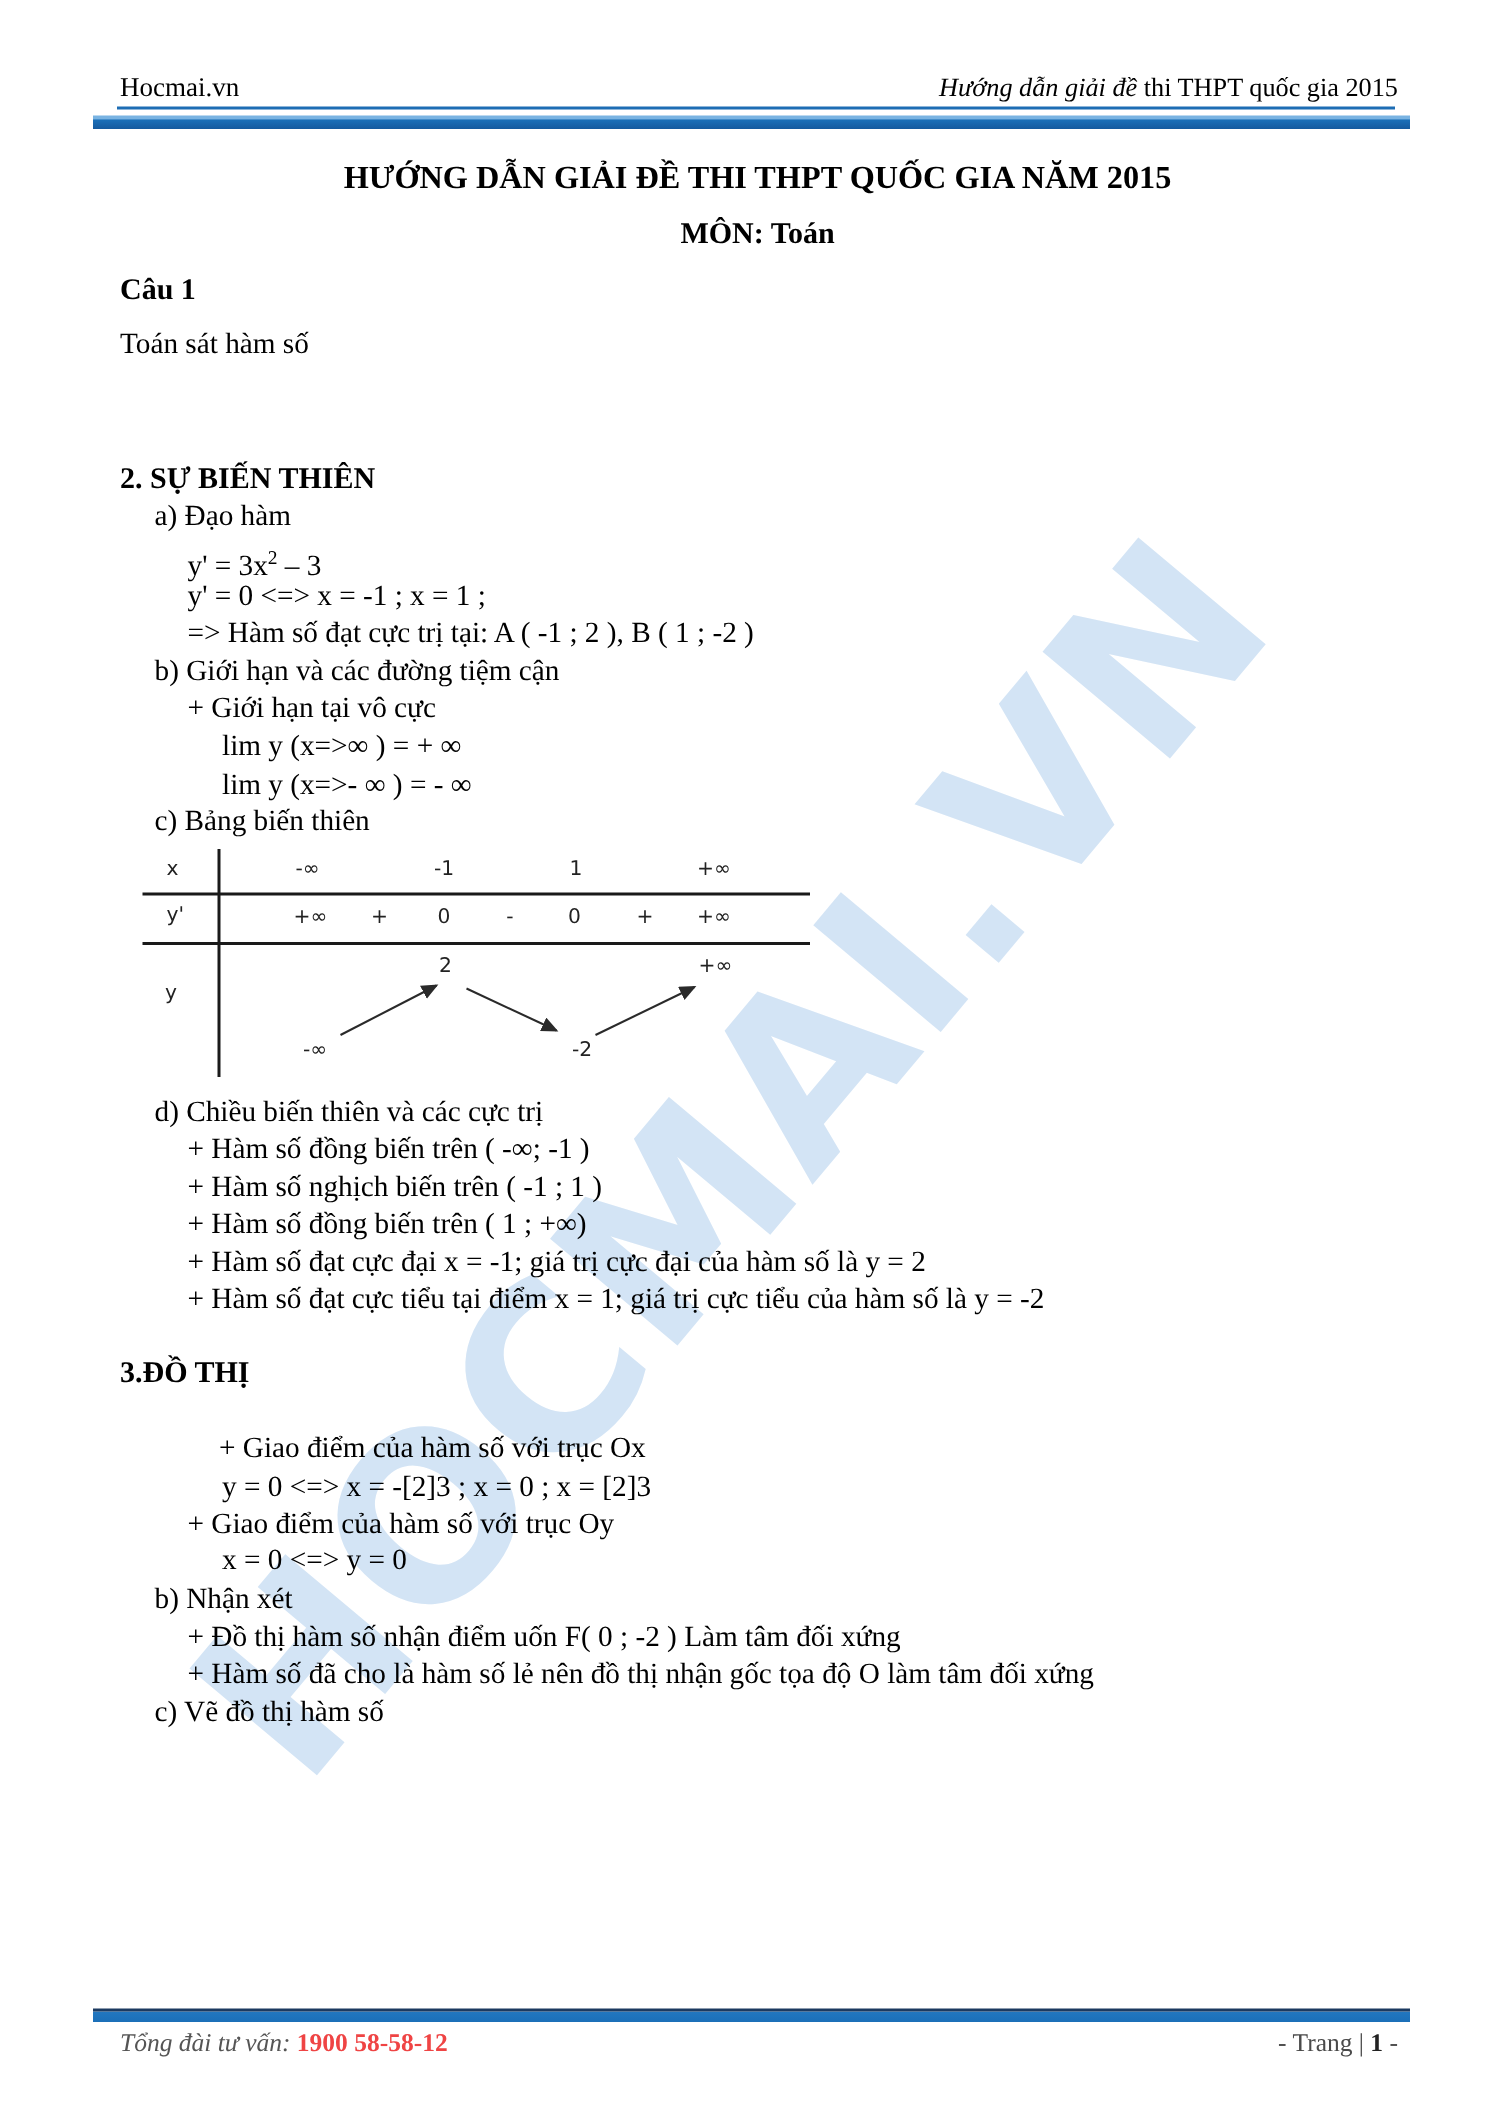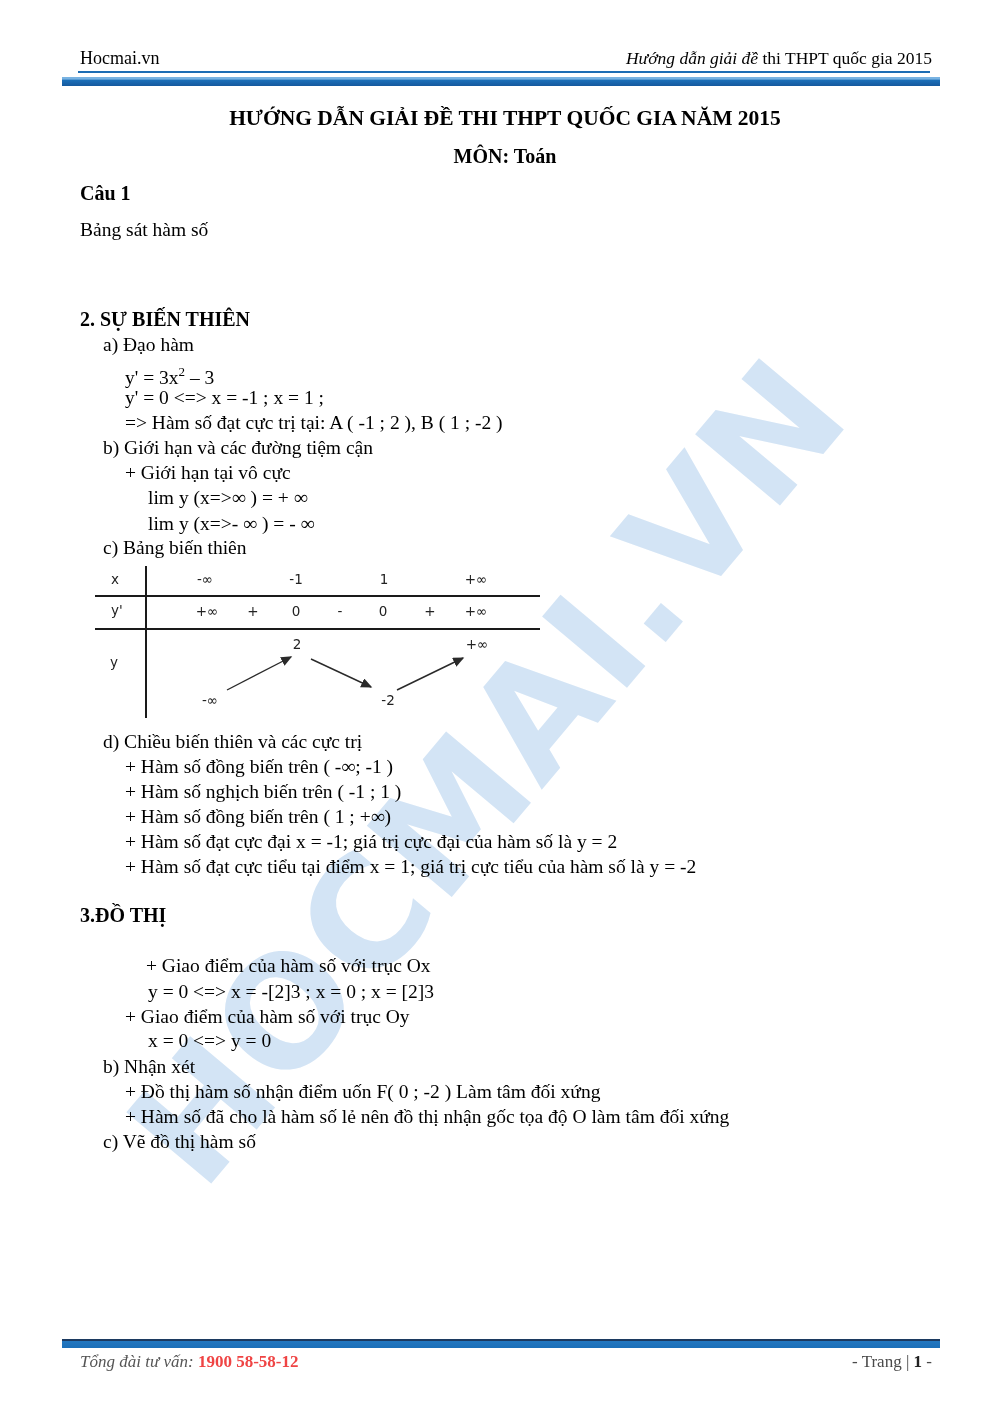--- a/index.html
+++ b/index.html
@@ -59,21 +59,21 @@
 
     <div class="hdr-site">Hocmai.vn</div>
     <div class="hdr-doc"><span class="it">Hướng dẫn giải đề</span><span> thi THPT quốc gia 2015</span></div>
     <div class="hdr-thin"></div>
     <div class="hdr-bar"></div>
 
     <div class="ln h1 center" style="top:106px;">HƯỚNG DẪN GIẢI ĐỀ THI THPT QUỐC GIA NĂM 2015</div>
     <div class="ln h2 center" style="top:144px;">MÔN: Toán</div>
 
     <div class="ln h2" style="left:80px; top:181px;">Câu 1</div>
-    <div class="ln" style="left:80px; top:217px;">Bảng sát hàm số</div>
+    <div class="ln" style="left:80px; top:217px;">Toán sát hàm số</div>
 
     <div class="ln h2" style="left:80px; top:307px;">2. SỰ BIẾN THIÊN</div>
     <div class="ln" style="left:103px; top:332px;">a) Đạo hàm</div>
     <div class="ln" style="left:125px; top:359px;"><span>y' =  3x</span><sup>2</sup><span> – 3</span></div>
     <div class="ln" style="left:125px; top:385px;">y' = 0 &lt;=&gt; x = -1 ; x = 1 ;</div>
     <div class="ln" style="left:125px; top:410px;">=&gt; Hàm số đạt cực trị tại: A ( -1 ; 2 ), B ( 1 ; -2 )</div>
     <div class="ln" style="left:103px; top:435px;">b) Giới hạn và các đường tiệm cận</div>
     <div class="ln" style="left:125px; top:460px;">+ Giới hạn tại vô cực</div>
     <div class="ln" style="left:148px; top:485px;">lim y (x=&gt;∞ ) = + ∞</div>
     <div class="ln" style="left:148px; top:511px;">lim y (x=&gt;- ∞ ) = - ∞</div>

